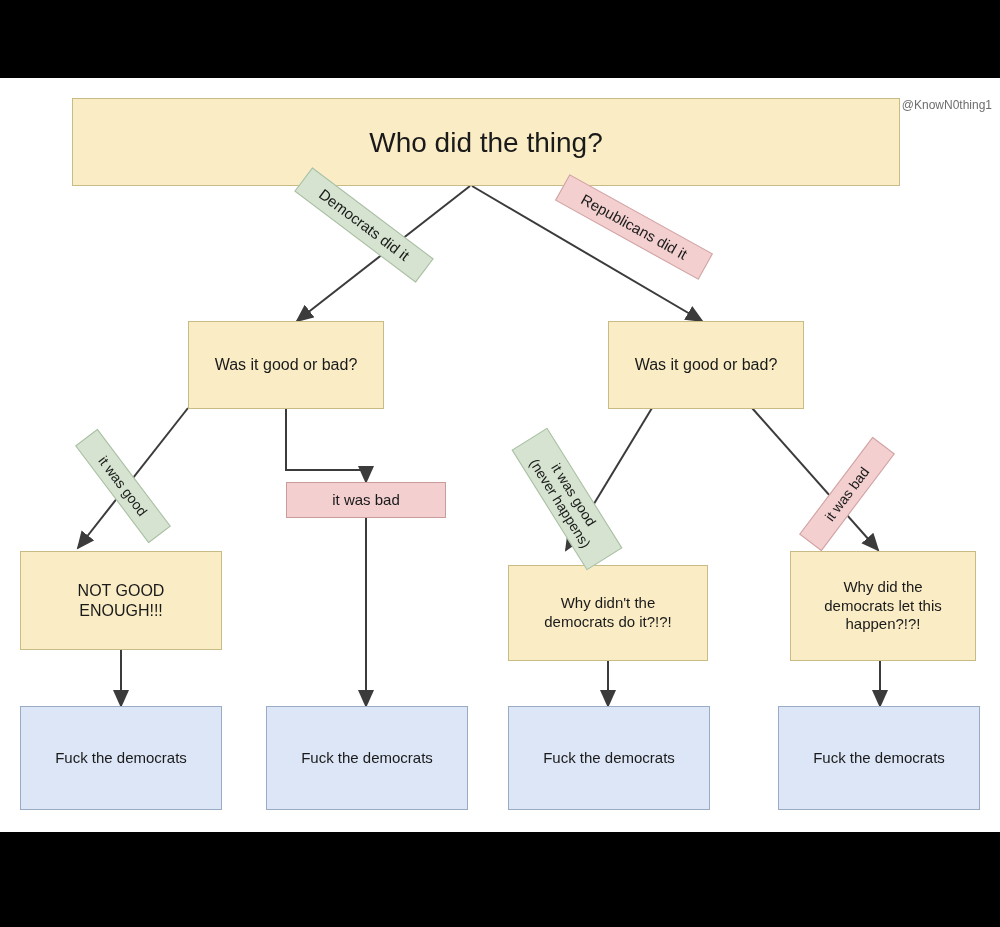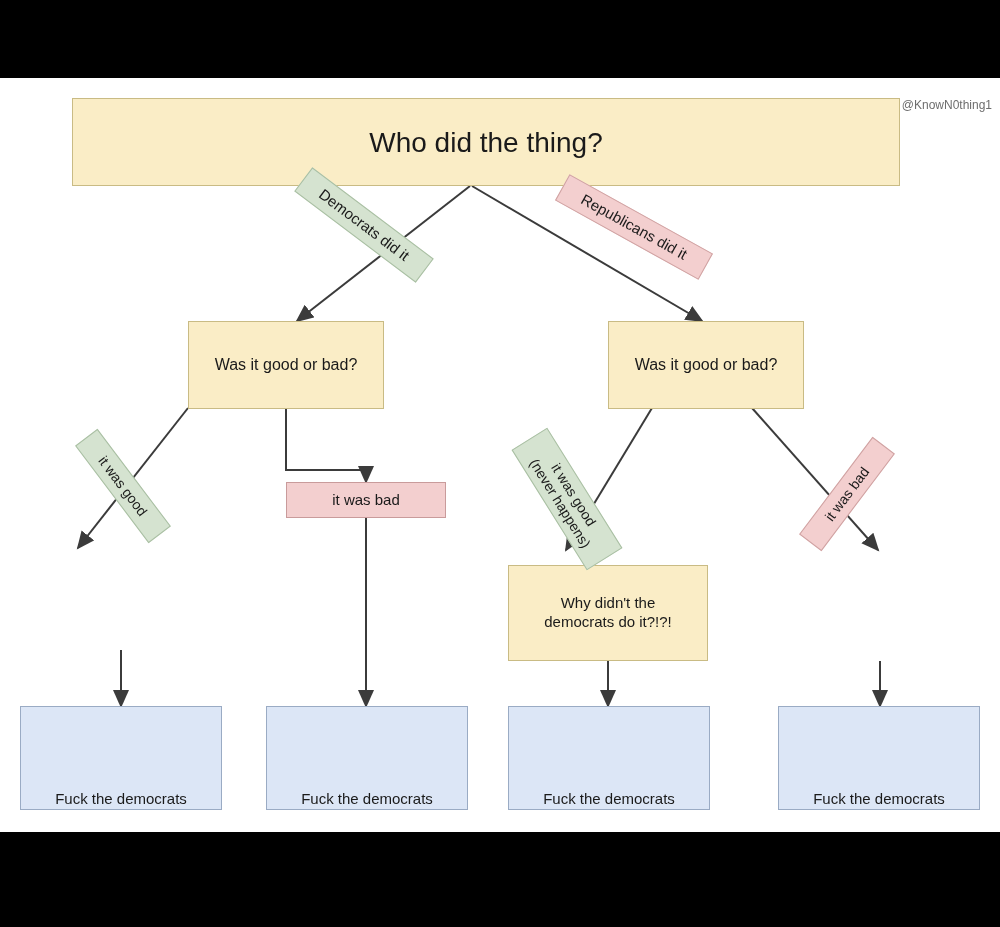--- a/index.html
+++ b/index.html
@@ -53,21 +53,20 @@
     z-index: 20;
   }
   .node.cream {
     background: #faedc6;
     border: 1px solid #c9bb84;
   }
   .node.blue {
     background: #dde5f3;
     background: #dce6f6;
     border: 1px solid #9aabc4;
-    align-items: flex-end;
   }
   .node.pink {
     background: #f3cfcf;
     border: 1px solid #c99b9b;
   }
   .node .txt { padding: 0 10px; }
 
   
   .edge-label {
     position: absolute;
@@ -155,26 +154,35 @@
     </div>
 
     <div class="node cream" style="left:608px; top:243px; width:196px; height:88px; font-size:16px;">
       <span class="txt">Was it good or bad?</span>
     </div>
 
     <div class="node pink" style="left:286px; top:404px; width:160px; height:36px; font-size:15px;">
       <span class="txt">it was bad</span>
     </div>
 
+    <div class="node cream" style="left:20px; top:473px; width:202px; height:99px; font-size:16px; white-space:pre-line;">
+      <span class="txt">NOT GOOD
+ENOUGH!!!</span>
+    </div>
 
     <div class="node cream" style="left:508px; top:487px; width:200px; height:96px; font-size:15px; white-space:pre-line;align-items:center;">
       <span class="txt">Why didn't the
 democrats do it?!?!</span>
     </div>
 
+    <div class="node cream" style="left:790px; top:473px; width:186px; height:110px; font-size:15px; white-space:pre-line;">
+      <span class="txt">Why did the
+democrats let this
+happen?!?!</span>
+    </div>
 
     <div class="node blue" style="left:20px; top:628px; width:202px; height:104px; font-size:15px;">
       <span class="txt">Fuck the democrats</span>
     </div>
 
     <div class="node blue" style="left:266px; top:628px; width:202px; height:104px; font-size:15px;">
       <span class="txt">Fuck the democrats</span>
     </div>
 
     <div class="node blue" style="left:508px; top:628px; width:202px; height:104px; font-size:15px;">

